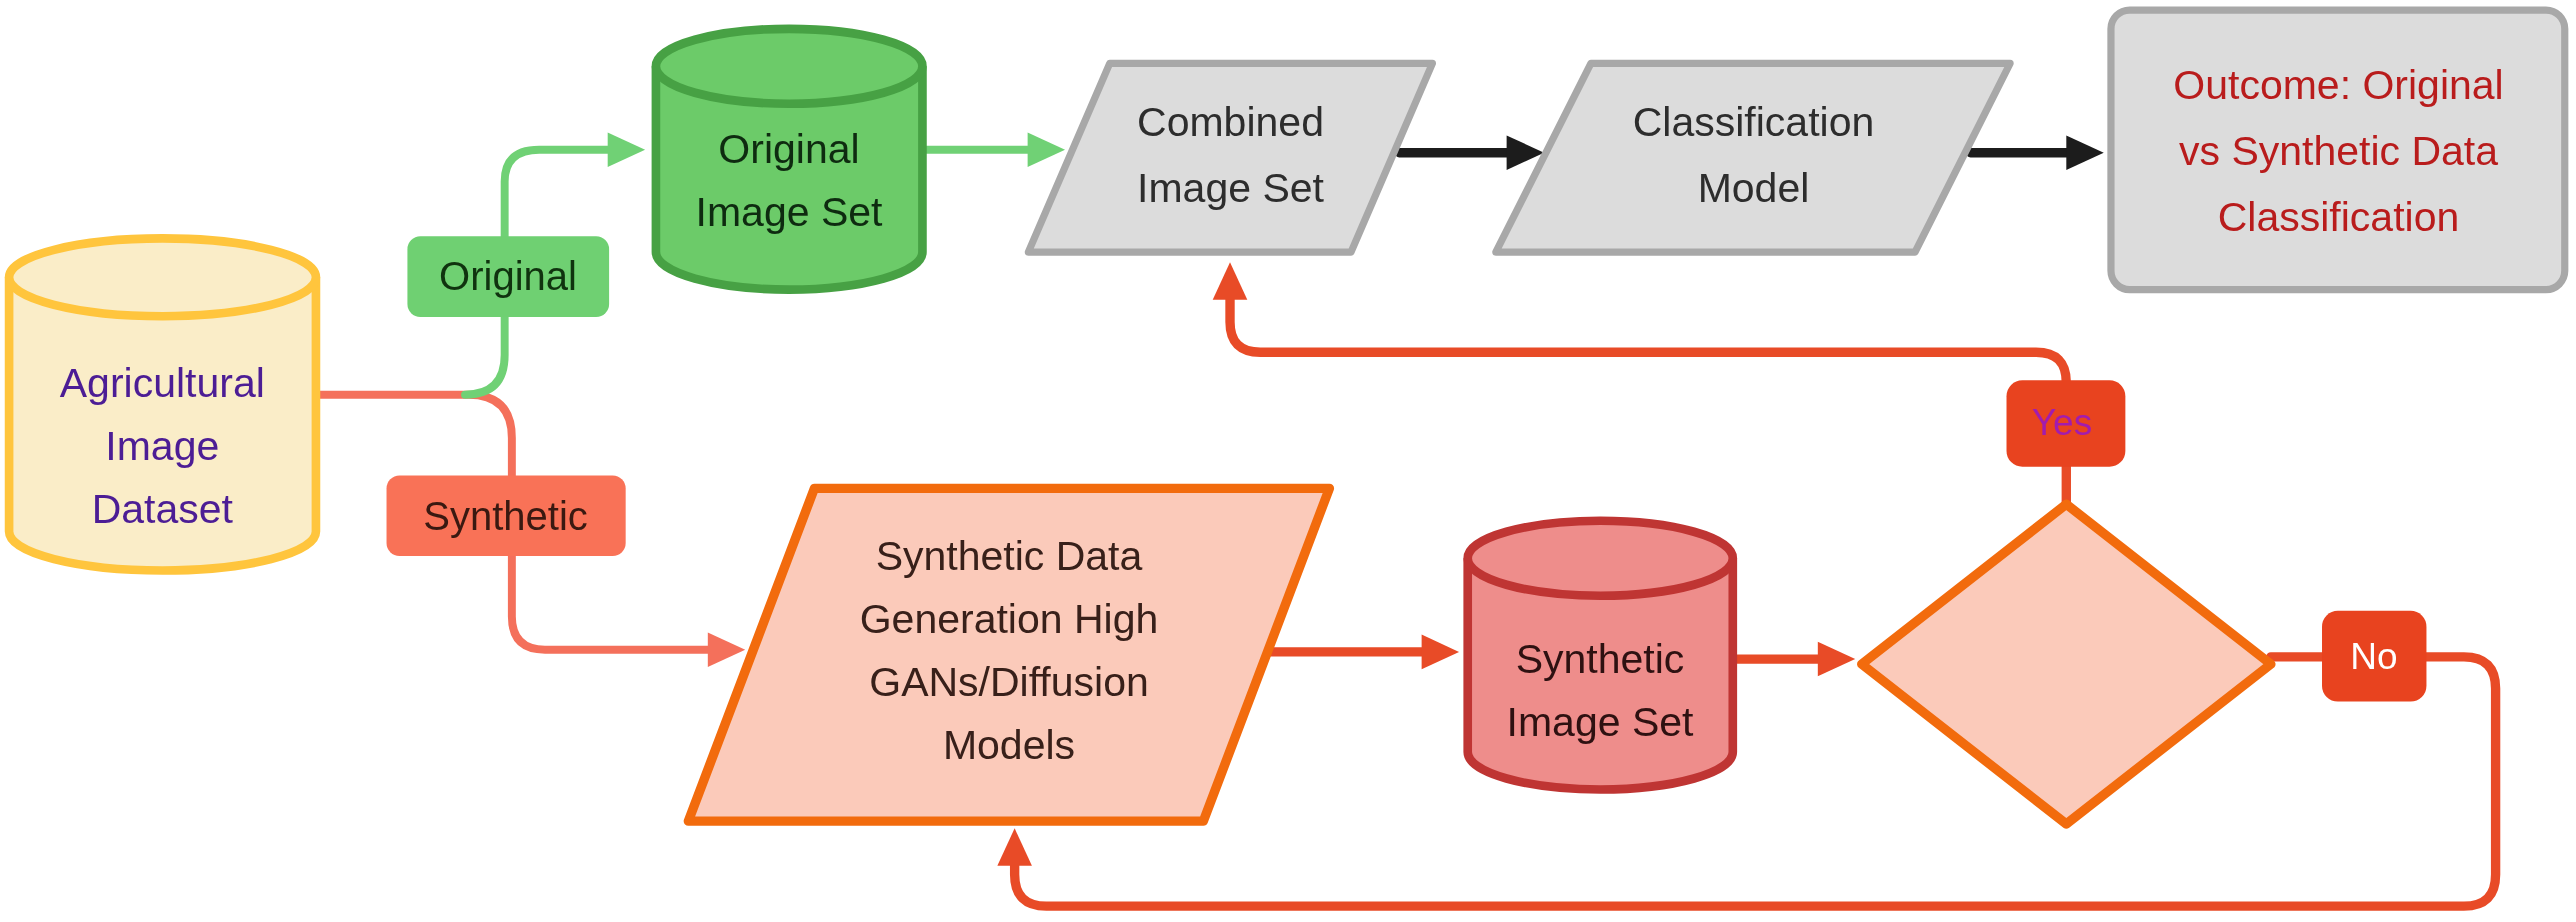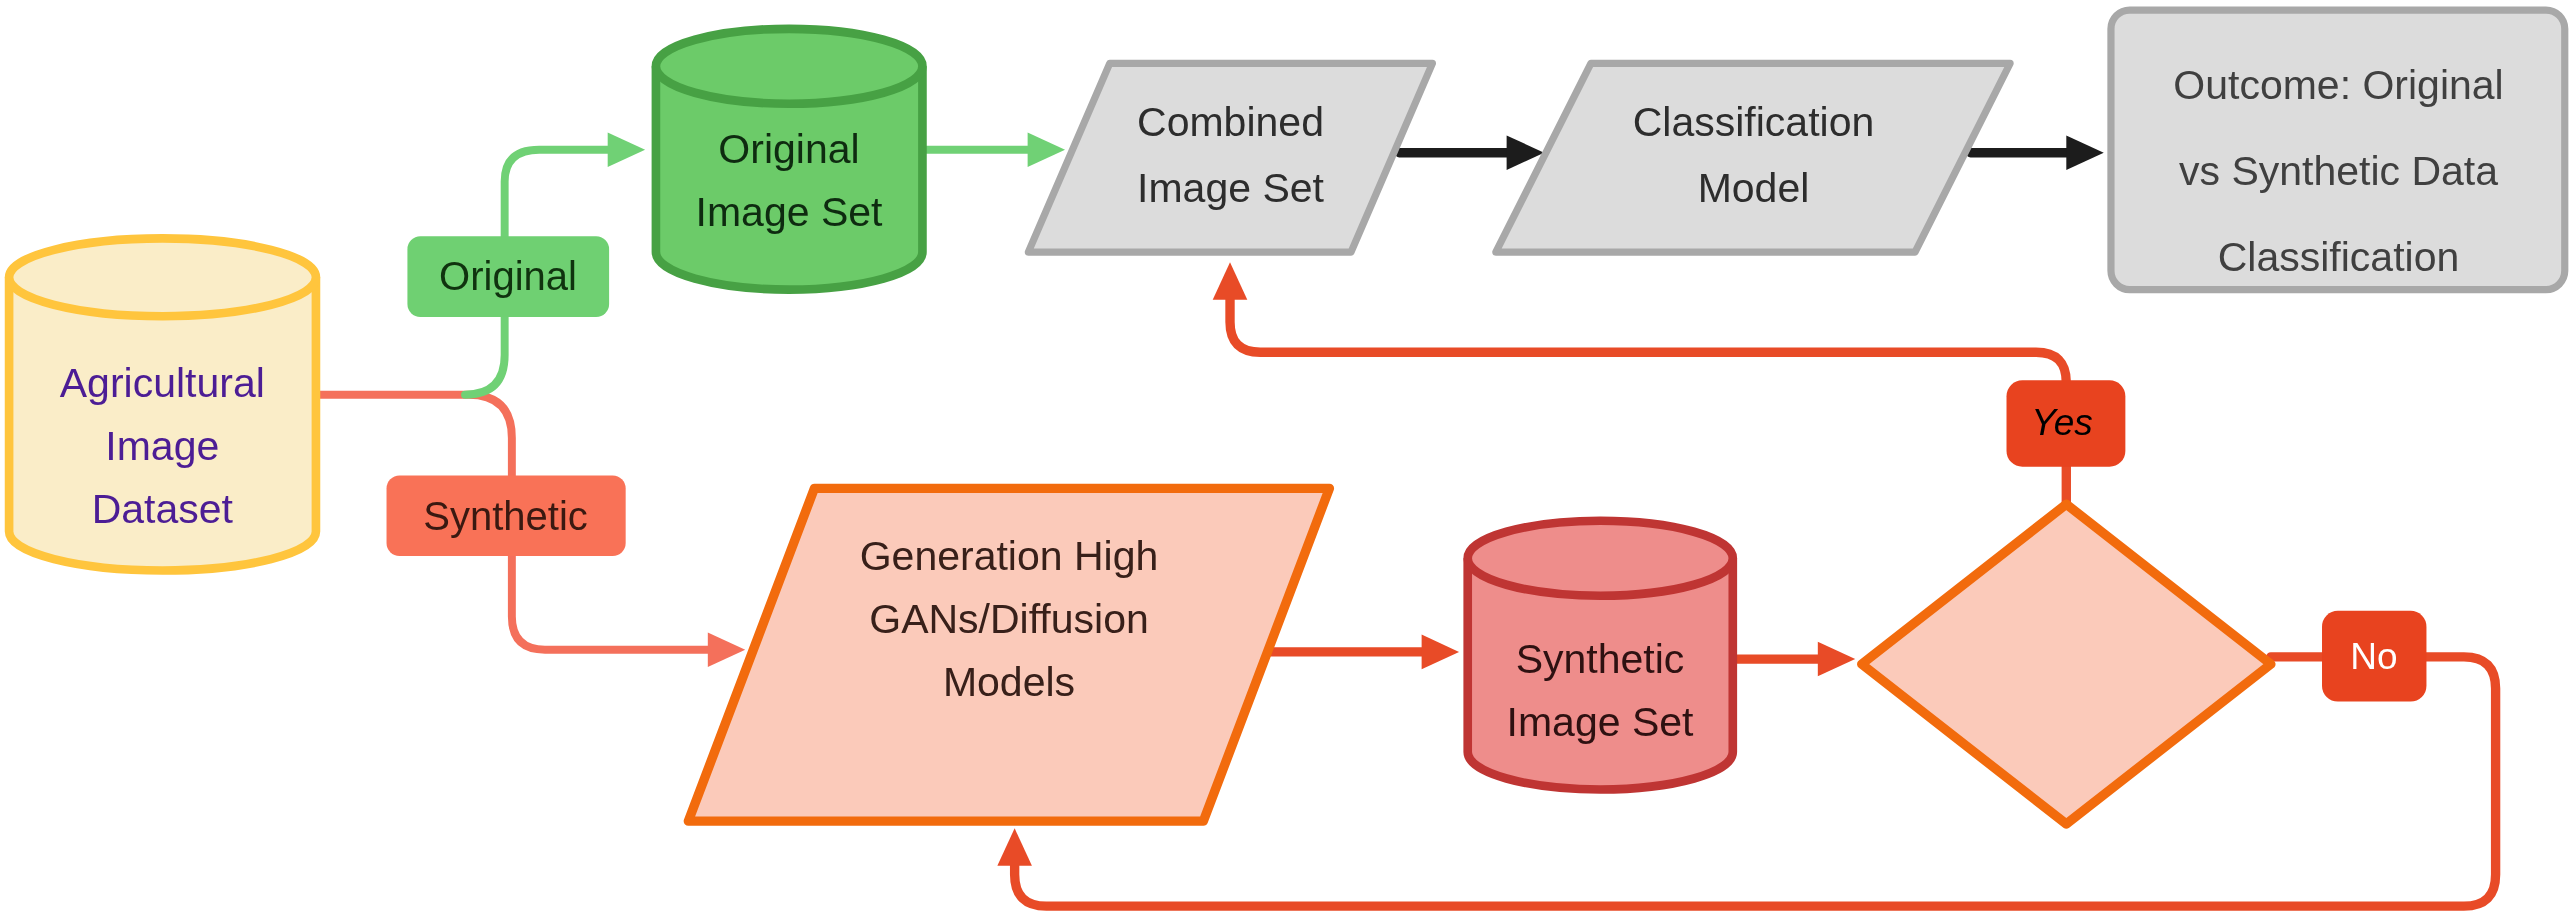--- a/index.html
+++ b/index.html
@@ -117,39 +117,40 @@
   <div class="tblock fs-node" style="--lh: 66px; left: 1079px; top: 89px; width: 303px; color: rgb(45, 45, 45);">
     <div class="line">Combined</div>
     <div class="line">Image Set</div>
   </div>
 
   <div class="tblock fs-node" style="--lh: 66px; left: 1602px; top: 89px; width: 303px; color: rgb(45, 45, 45);">
     <div class="line">Classification</div>
     <div class="line">Model</div>
   </div>
 
-  <div class="tblock fs-node" style="--lh: 66px; left: 2115px; top: 52px; width: 447px; color: #404040; gap: 20px;">
+  <div class="tblock fs-node" style="--lh: 66px; left: 2115px; top: 52px; width: 447px; color: #b91c1c;">
     <div class="line">Outcome: Original</div>
     <div class="line">vs Synthetic Data</div>
     <div class="line">Classification</div>
   </div>
 
   <div class="tblock fs-node" style="--lh: 63px; left: 836px; top: 525px; width: 346px; color: rgb(56, 32, 26);">
+    <div class="line">Synthetic Data</div>
     <div class="line">Generation High</div>
     <div class="line">GANs/Diffusion</div>
     <div class="line">Models</div>
   </div>
 
   <div class="tblock fs-node" style="--lh: 63px; left: 1463px; top: 628px; width: 274px; color: rgb(46, 17, 17);">
     <div class="line">Synthetic</div>
     <div class="line">Image Set</div>
   </div>
 
 
-  <div class="tblock fs-yn" style="--lh: 86px; left: 2007px; top: 380px; width: 110px; color: #000000; font-style: italic;">
+  <div class="tblock fs-yn" style="--lh: 86px; left: 2007px; top: 380px; width: 110px; color: #a21caf;">
     <div class="line">Yes</div>
   </div>
 
   <div class="tblock fs-yn" style="--lh: 91px; left: 2322px; top: 611px; width: 104px; color: rgb(255, 255, 255);">
     <div class="line">No</div>
   </div>
 
 </div>
 
 

